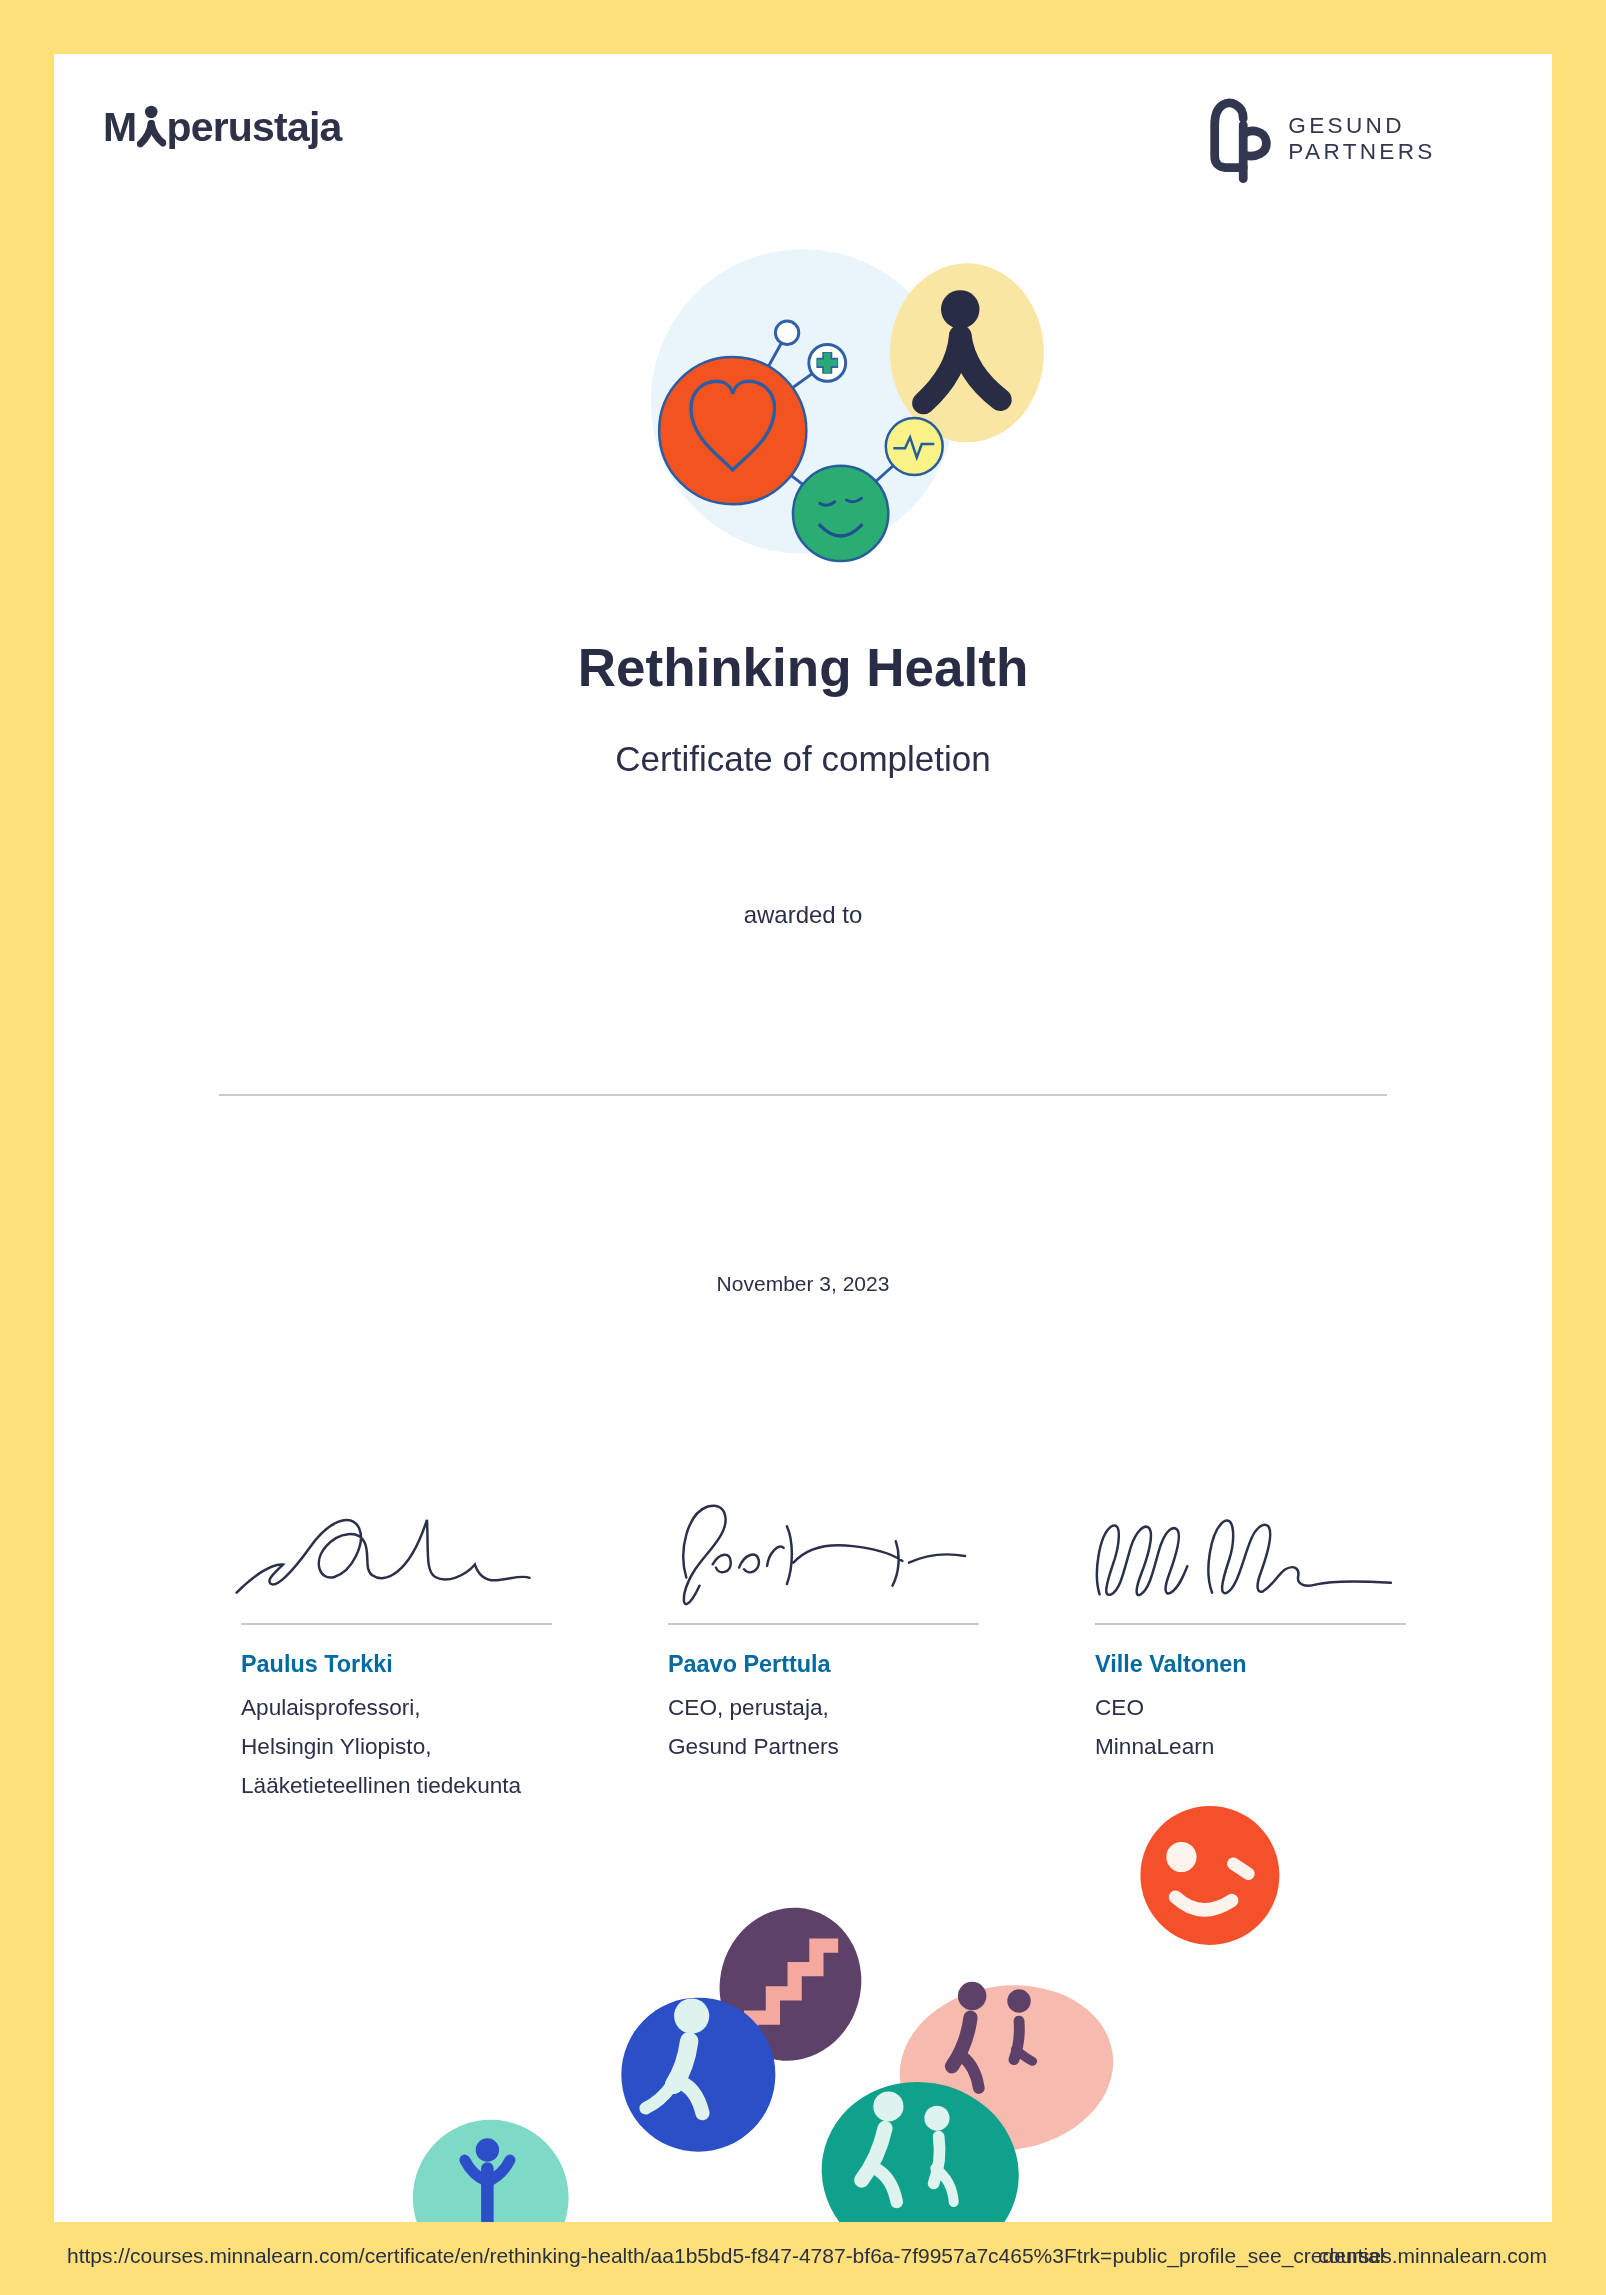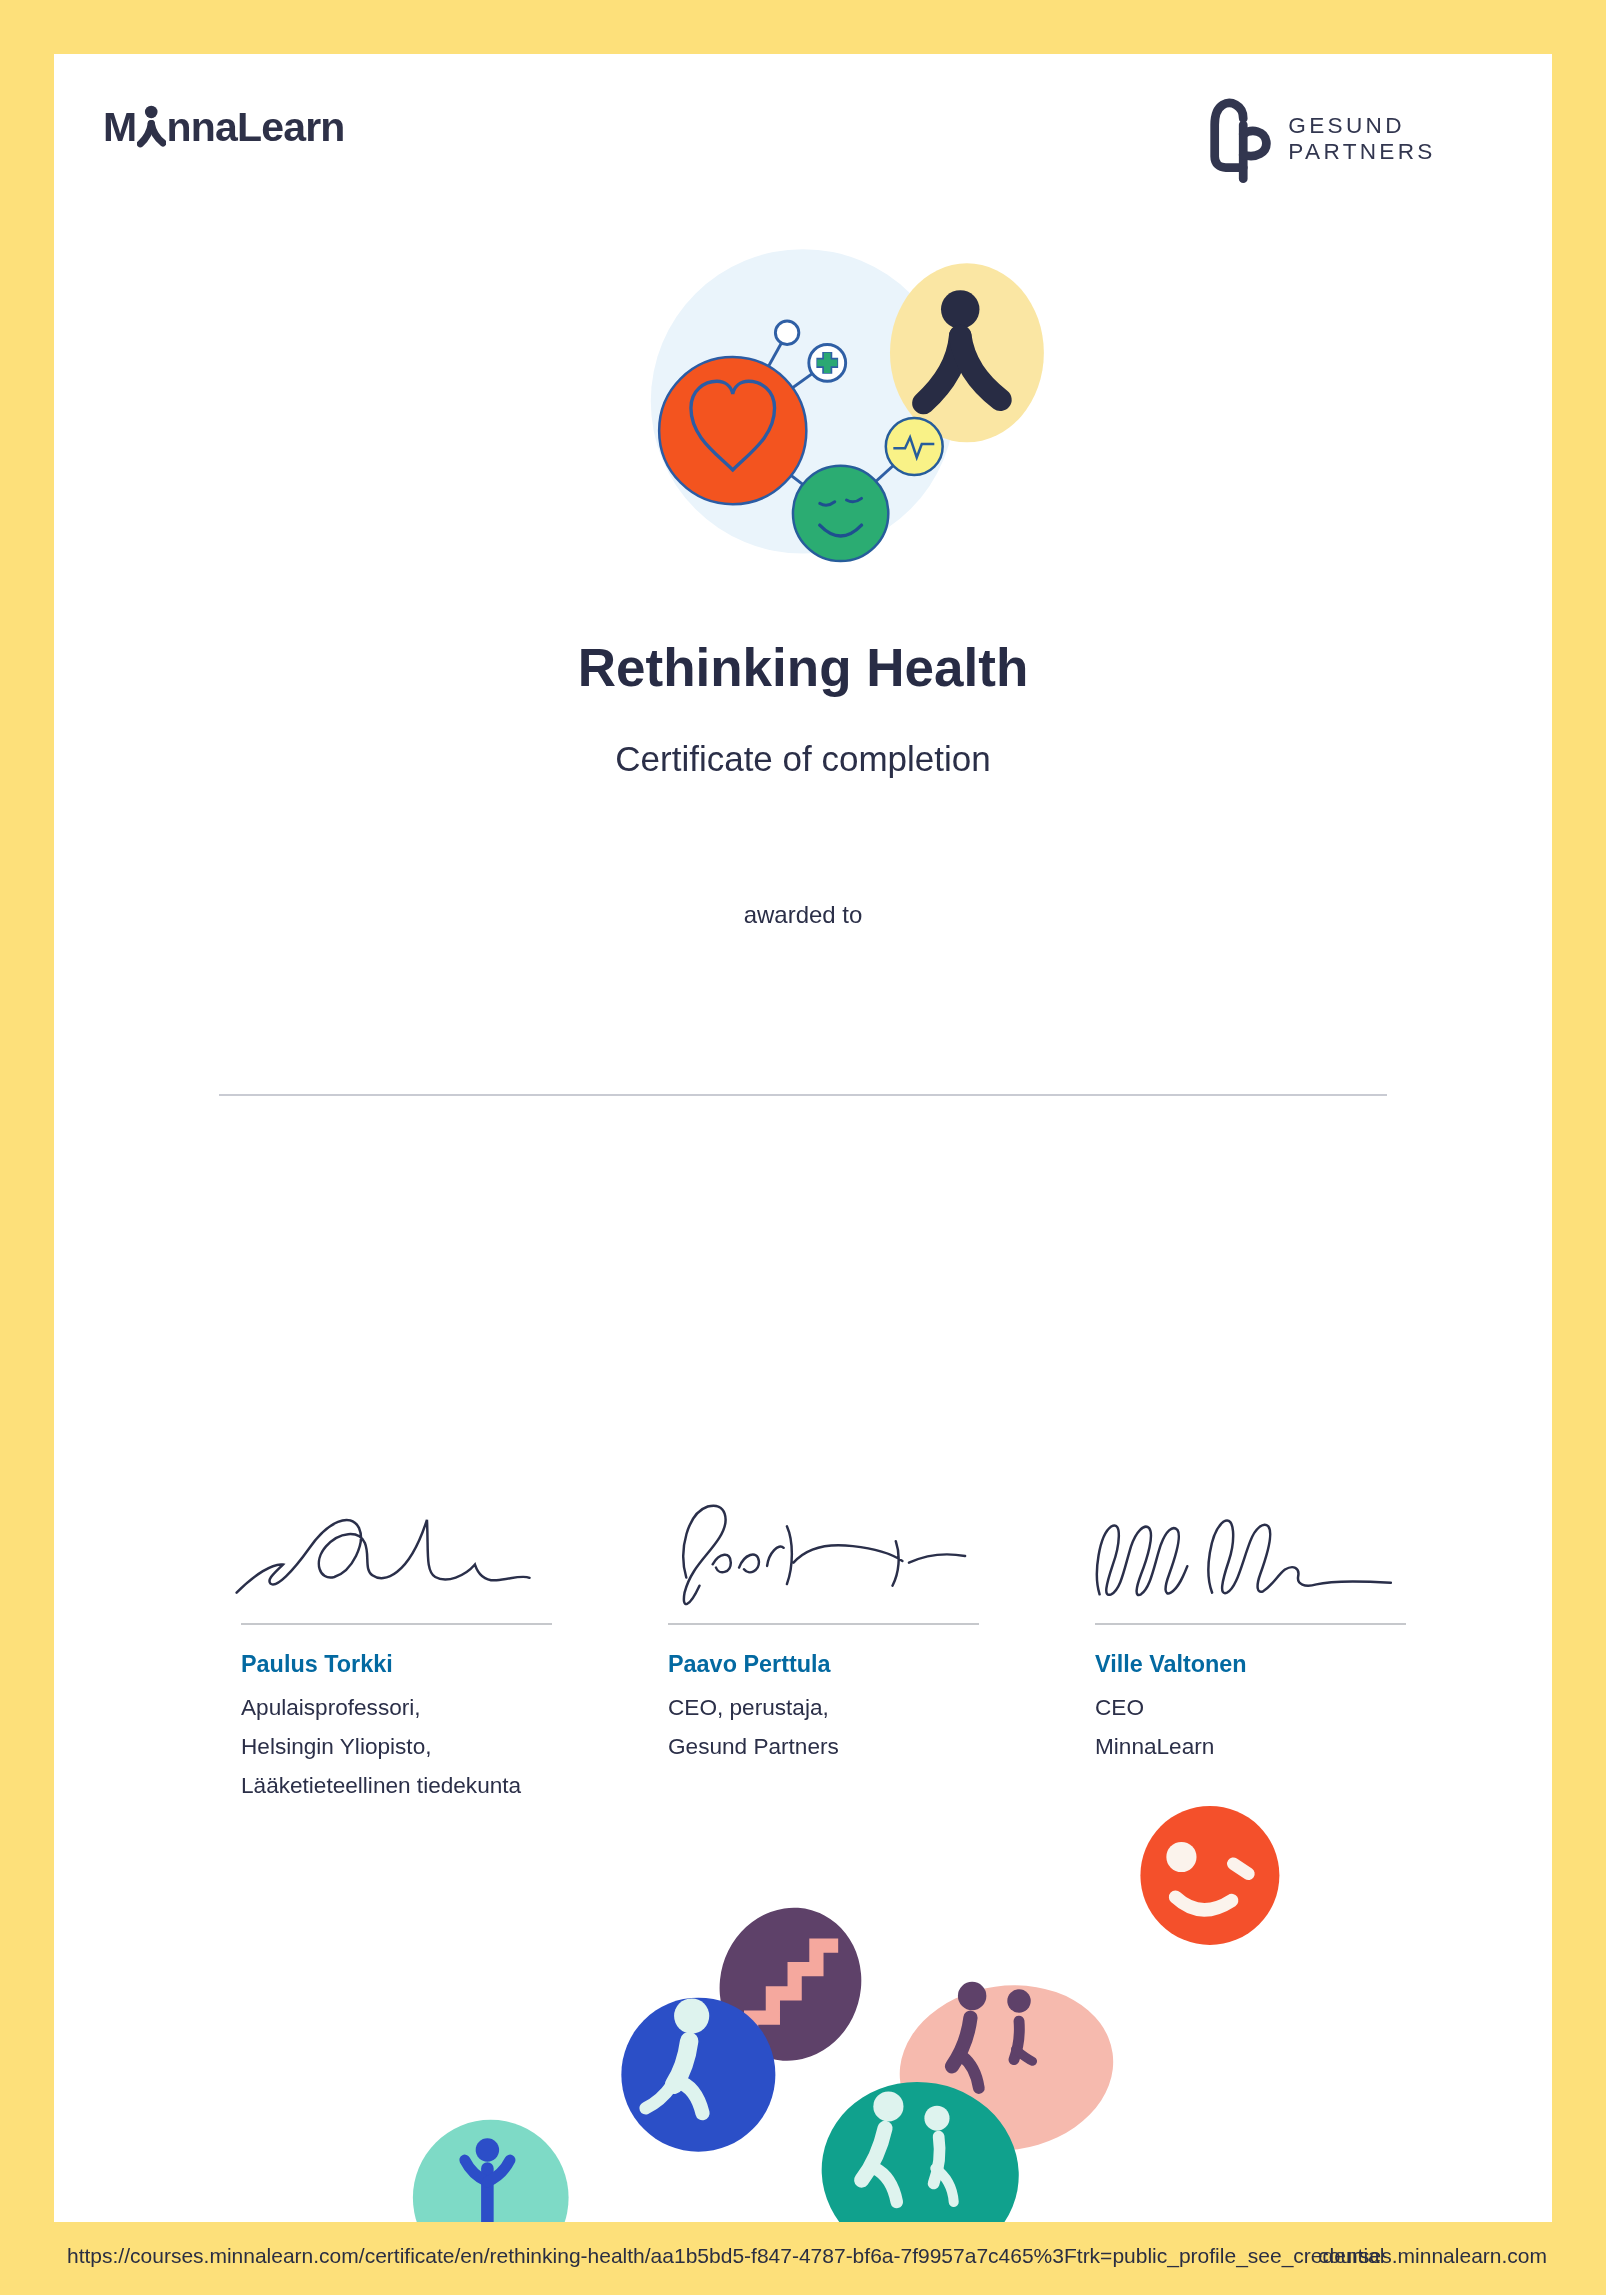--- a/index.html
+++ b/index.html
@@ -48,21 +48,21 @@
 
 <div class="content">
 
   <div class="abs ml-logo">
     <span>M</span>
     <svg width="28.5" height="44" viewBox="0 0 34 52">
       <circle cx="17" cy="8" r="7.5" fill="#2E3148"></circle>
       <path d="M17,22 q-2,14 -13,24" stroke="#2E3148" stroke-width="8.5" stroke-linecap="round" fill="none"></path>
       <path d="M17,22 q2.5,14 14,23" stroke="#2E3148" stroke-width="8.5" stroke-linecap="round" fill="none"></path>
     </svg>
-    <span>nnaLearn</span>
+    <span>perustaja</span>
   </div>
 
 
   <div class="abs gp-block">
     <svg width="74" height="90" viewBox="0 0 90 112">
       <g stroke="#32364F" stroke-width="11" fill="none" stroke-linecap="round" stroke-linejoin="round">
         <path d="M52,30 C52,13 36,7 26,13 C18,18 16,27 16,38 L16,78 C16,87 22,92 30,92 L52,92"></path>
         <path d="M52,38 L52,106"></path>
         <path d="M52,50 C63,42 79,46 81,59 C83,73 68,81 52,76"></path>
       </g>
@@ -100,20 +100,21 @@
       <path d="M320,378 q25,26 50,0" stroke-width="4"></path>
     </g>
     <circle cx="433" cy="284" r="34" fill="#F9F287" stroke="#275D9B" stroke-width="3"></circle>
     <path d="M408,286 h14 l6,-13 l8,24 l6,-16 h15" stroke="#275D9B" stroke-width="3" fill="none"></path>
   </svg>
 
   <div class="abs centered title">Rethinking Health</div>
   <div class="abs centered awarded">awarded to</div>
   <div class="abs centered subtitle">Certificate of completion</div>
   <div class="abs name-rule"></div>
+  <div class="abs centered date">November 3, 2023</div>
 
   <svg class="sig-svg" style="left:176px;" width="331" height="130" viewBox="0 0 400 157">
     <path fill="none" stroke="#2A2F4A" stroke-width="3" stroke-linecap="round" d="M8,118 C30,96 52,82 64,84 C54,94 44,102 49,107 C56,113 76,92 96,64
          C118,32 146,20 156,40 C164,58 148,92 126,99 C108,104 100,80 116,62
          C132,44 156,42 163,58 C169,72 162,90 172,97 C186,107 216,98 238,30
          C240,66 236,92 248,99 C262,107 284,98 296,84 C300,96 308,104 322,103
          C338,102 352,96 362,100"></path>
   </svg>
   <div class="sig-line" style="left:187px;"></div>
   <div class="sig-name" style="left:187px;">Paulus Torkki</div>

